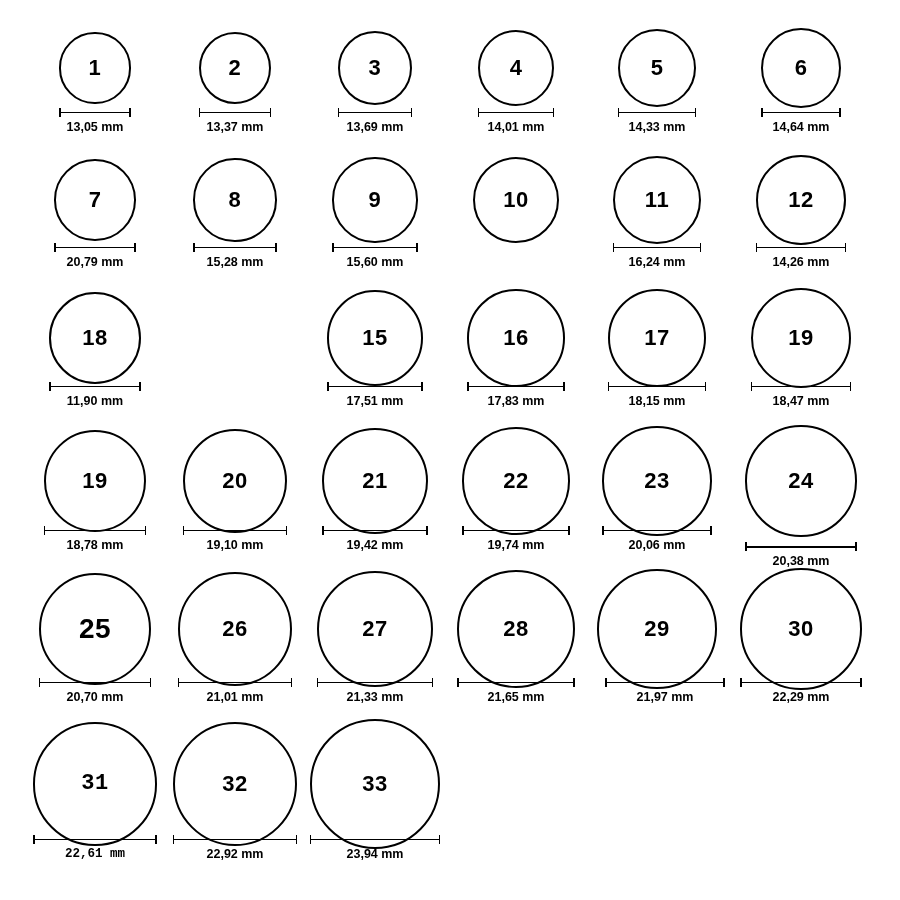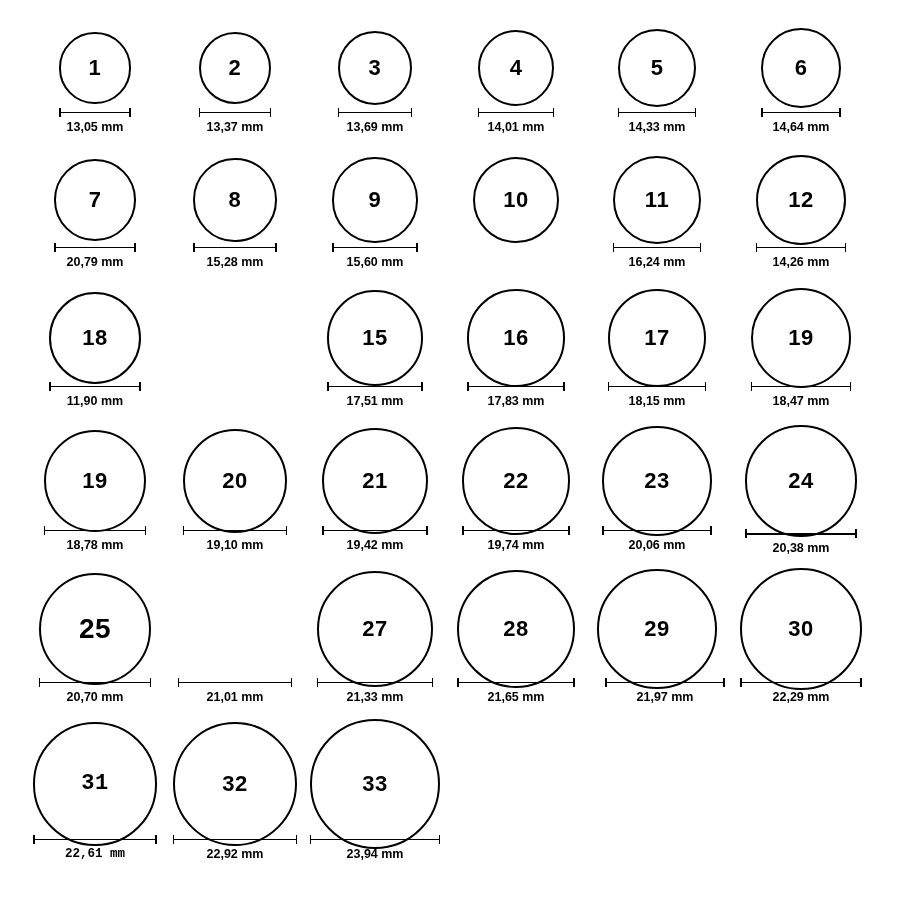--- a/index.html
+++ b/index.html
@@ -356,21 +356,21 @@
           <span class="tick-left"></span>
           <span class="tick-right"></span>
         </div>
         <div class="ring-label">20,06 mm</div>
       </div>
     </div>
     <div class="ring-cell" style="left: 731px; top: 425.464px; width: 140px;">
       <div class="ring-circle" style="width: 111.071px; height: 111.071px;">
         <span class="ring-number" style="font-size: 22px;">24</span>
       </div>
-      <div class="ring-measure" style="position: absolute; left: 0px; width: 140px; top: 104px;">
+      <div class="ring-measure" style="position: absolute; left: 0px; width: 140px; top: 117px;">
         <div class="caliper" style="width: 111.071px;">
           <span class="bar"></span>
           <span class="tick-left"></span>
           <span class="tick-right"></span>
         </div>
         <div class="ring-label">20,38 mm</div>
       </div>
     </div>
     <div class="ring-cell" style="left: 25px; top: 572.592px; width: 140px;">
       <div class="ring-circle" style="width: 112.815px; height: 112.815px;">
@@ -379,20 +379,23 @@
       <div class="ring-measure" style="position: absolute; left: 0px; width: 140px; top: 105.407px;">
         <div class="caliper" style="width: 112.815px;">
           <span class="bar"></span>
           <span class="tick-left"></span>
           <span class="tick-right"></span>
         </div>
         <div class="ring-label">20,70 mm</div>
       </div>
     </div>
     <div class="ring-cell" style="left: 165px; top: 571.748px; width: 140px;">
+      <div class="ring-circle" style="width: 114.504px; height: 114.504px;">
+        <span class="ring-number" style="font-size: 22px;">26</span>
+      </div>
       <div class="ring-measure" style="position: absolute; left: 0px; width: 140px; top: 106.252px;">
         <div class="caliper" style="width: 114.504px;">
           <span class="bar"></span>
           <span class="tick-left"></span>
           <span class="tick-right"></span>
         </div>
         <div class="ring-label">21,01 mm</div>
       </div>
     </div>
     <div class="ring-cell" style="left: 305px; top: 570.876px; width: 140px;">

